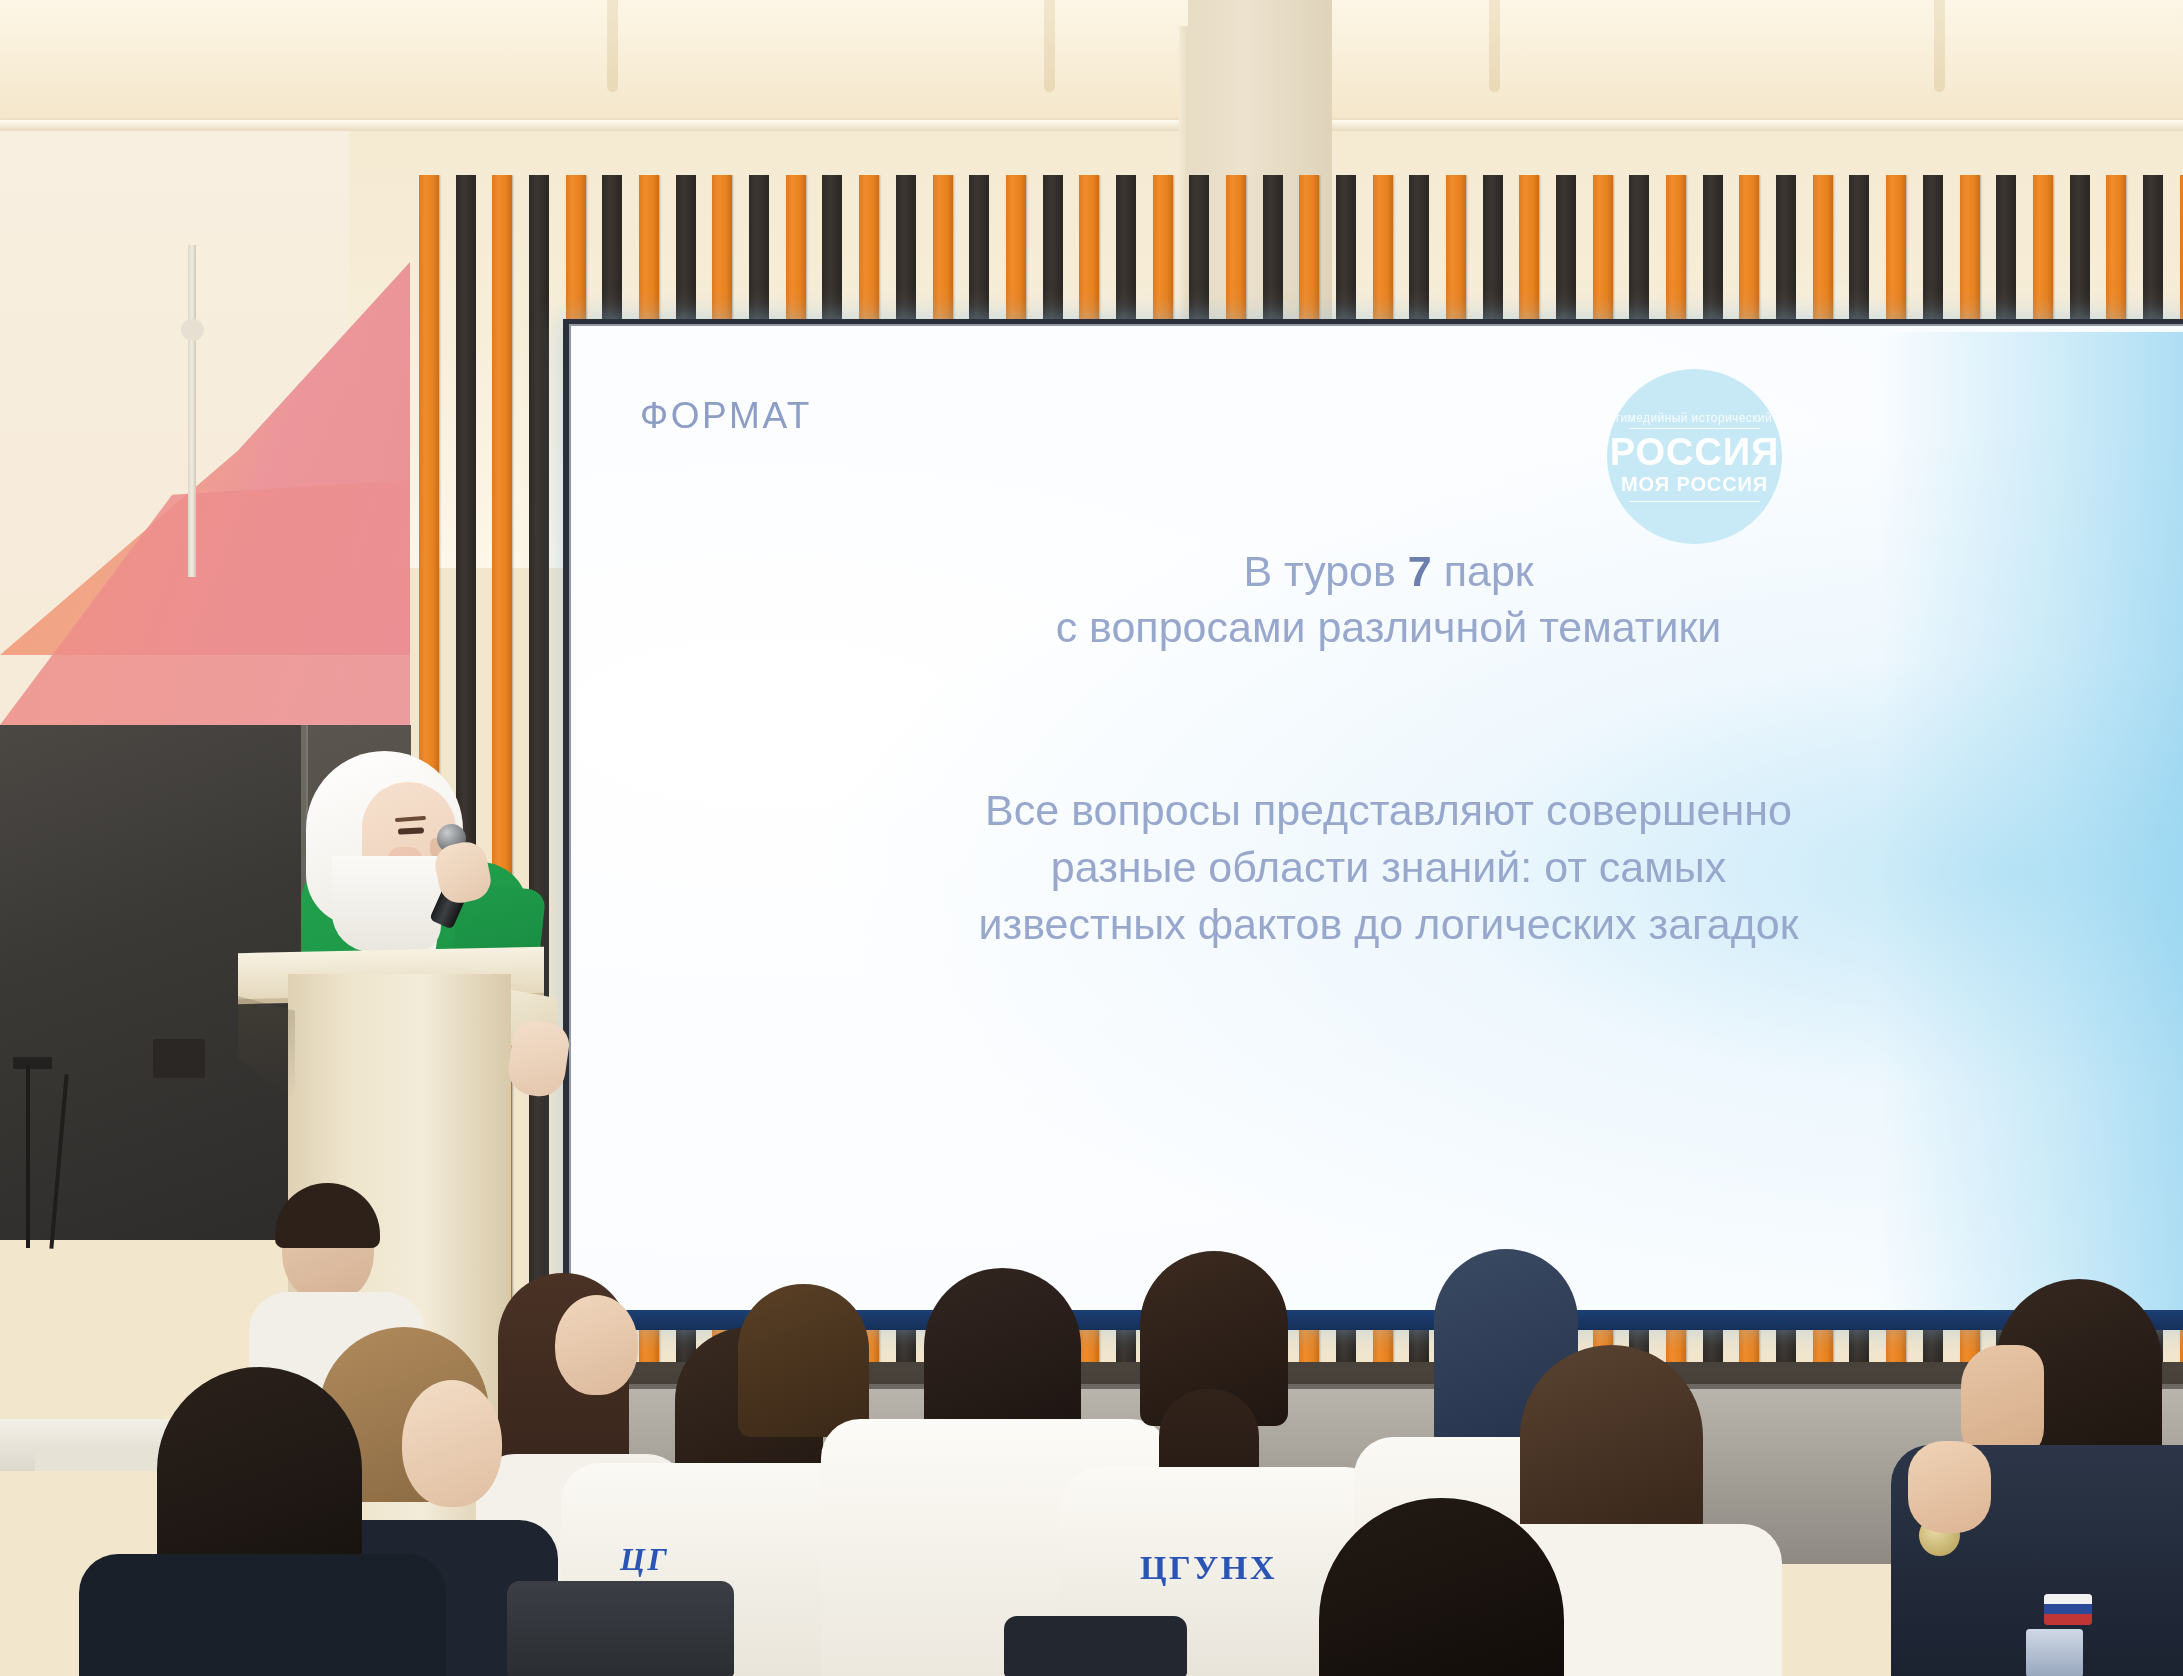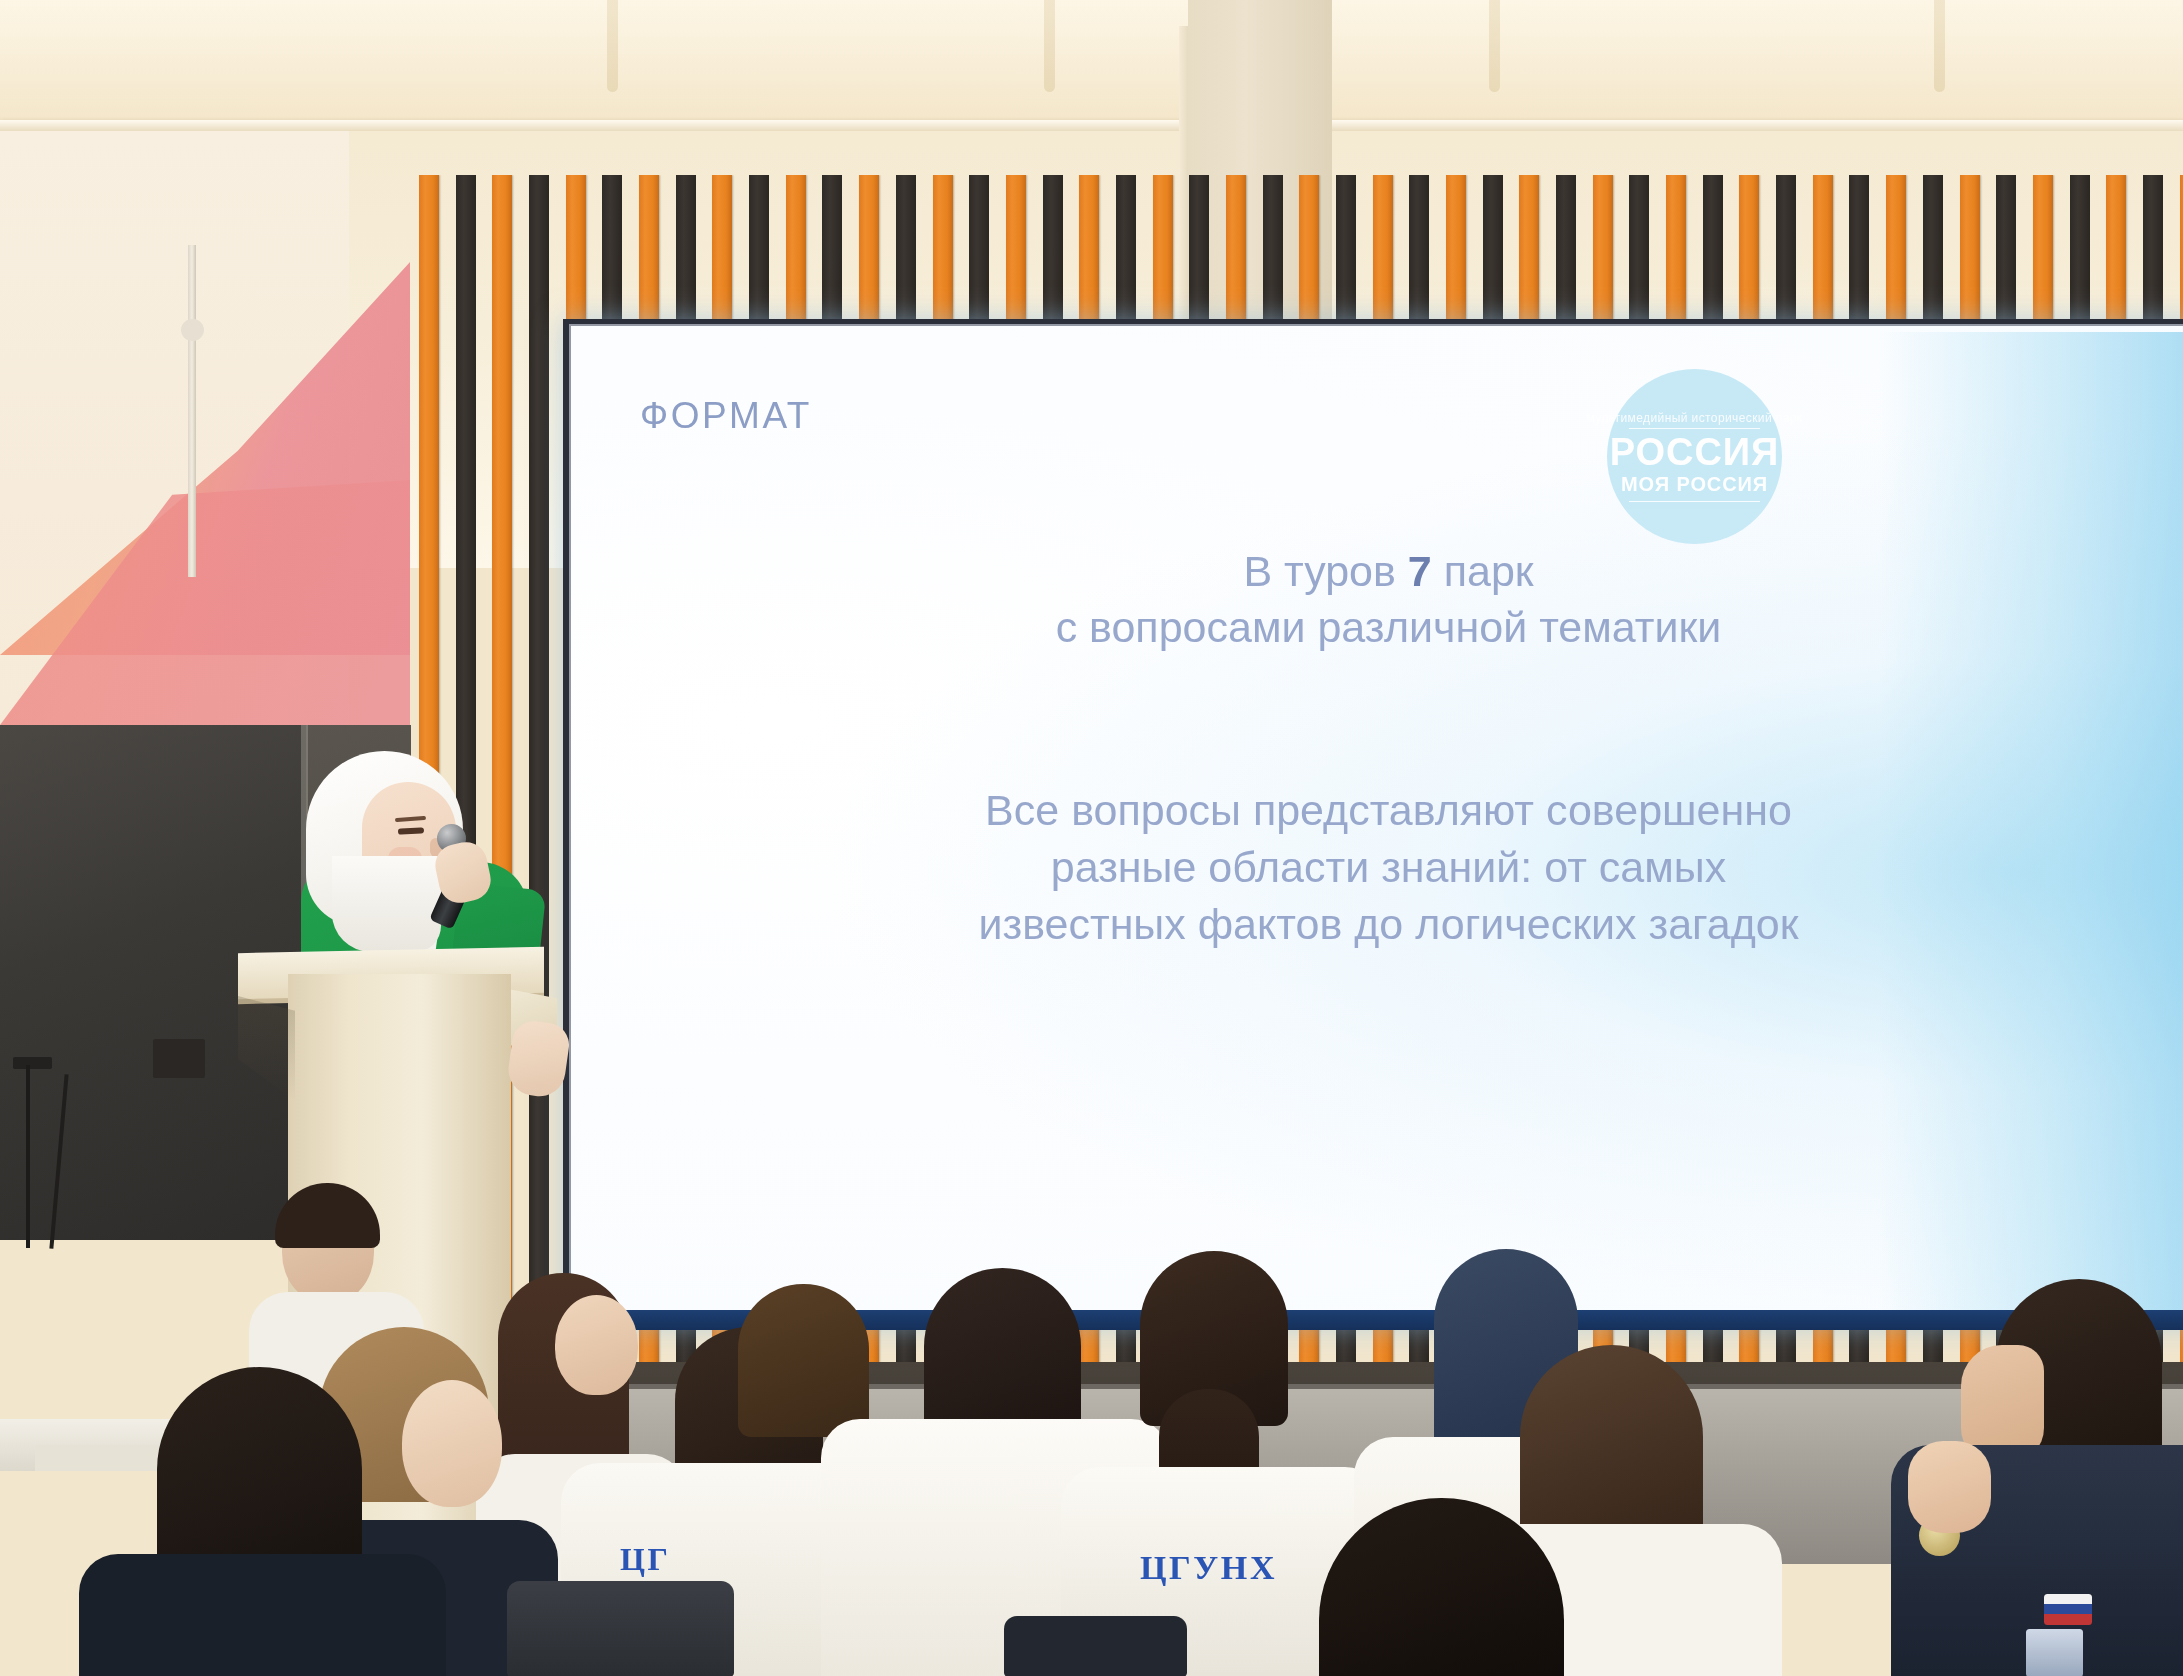--- a/index.html
+++ b/index.html
@@ -480,21 +480,21 @@
 
   <div class="hair" style="left:319px; top:1327px; width:170px; height:175px; background:linear-gradient(160deg,#b08a5c,#8a6a43); border-radius:87px 87px 22px 22px;"></div>
   <div class="head" style="left:402px; top:1380px; width:100px; height:127px; background:linear-gradient(160deg,#f3ddc6,#e0bfa2);"></div>
   <div class="body-sh" style="left:279px; top:1520px; width:279px; height:157px; background:#1e2430;"></div>
 
   <div class="head" style="left:157px; top:1367px; width:205px; height:218px; background:linear-gradient(160deg,#2b211b,#17120f); border-radius:105px 105px 13px 13px;"></div>
   <div class="body-sh" style="left:79px; top:1554px; width:367px; height:122px; background:#1a2029;"></div>
 
   <div class="head" style="left:675px; top:1327px; width:148px; height:170px; background:linear-gradient(160deg,#3a2b21,#221812); border-radius:74px 74px 13px 13px;"></div>
   <div class="body-sh" style="left:561px; top:1463px; width:332px; height:214px; background:linear-gradient(180deg,#fbf9f4,#e9e5da);"></div>
-  <div class="hood-text" style="left:620px; top:1541px; font-size:32px;">ЦГ</div>
+  <div class="hood-text" style="left:620px; top:1541px; font-size:32px;font-style:italic;">ЦГ</div>
 
   <div class="head" style="left:738px; top:1284px; width:131px; height:153px; background:linear-gradient(160deg,#5a4026,#3a2817); border-radius:65px 65px 13px 13px;"></div>
 
   <div class="head" style="left:924px; top:1268px; width:157px; height:183px; background:linear-gradient(160deg,#332621,#1b1310); border-radius:79px 79px 13px 13px;"></div>
   <div class="body-sh" style="left:821px; top:1419px; width:349px; height:258px; background:linear-gradient(180deg,#fdfbf7,#ece8de);"></div>
 
   <div class="head" style="left:1140px; top:1251px; width:148px; height:175px; background:linear-gradient(160deg,#3c2b20,#201611); border-radius:74px 74px 13px 13px;"></div>
   <div class="hair" style="left:1159px; top:1389px; width:100px; height:188px; background:linear-gradient(180deg,#32231a,#1d140f); border-radius:48px 48px 26px 26px;"></div>
   <div class="body-sh" style="left:1061px; top:1467px; width:323px; height:210px; background:linear-gradient(180deg,#fcfaf5,#e8e4da);"></div>
   <div class="hood-text" style="left:1140px; top:1549px; font-size:34px;">ЦГУНХ</div>

